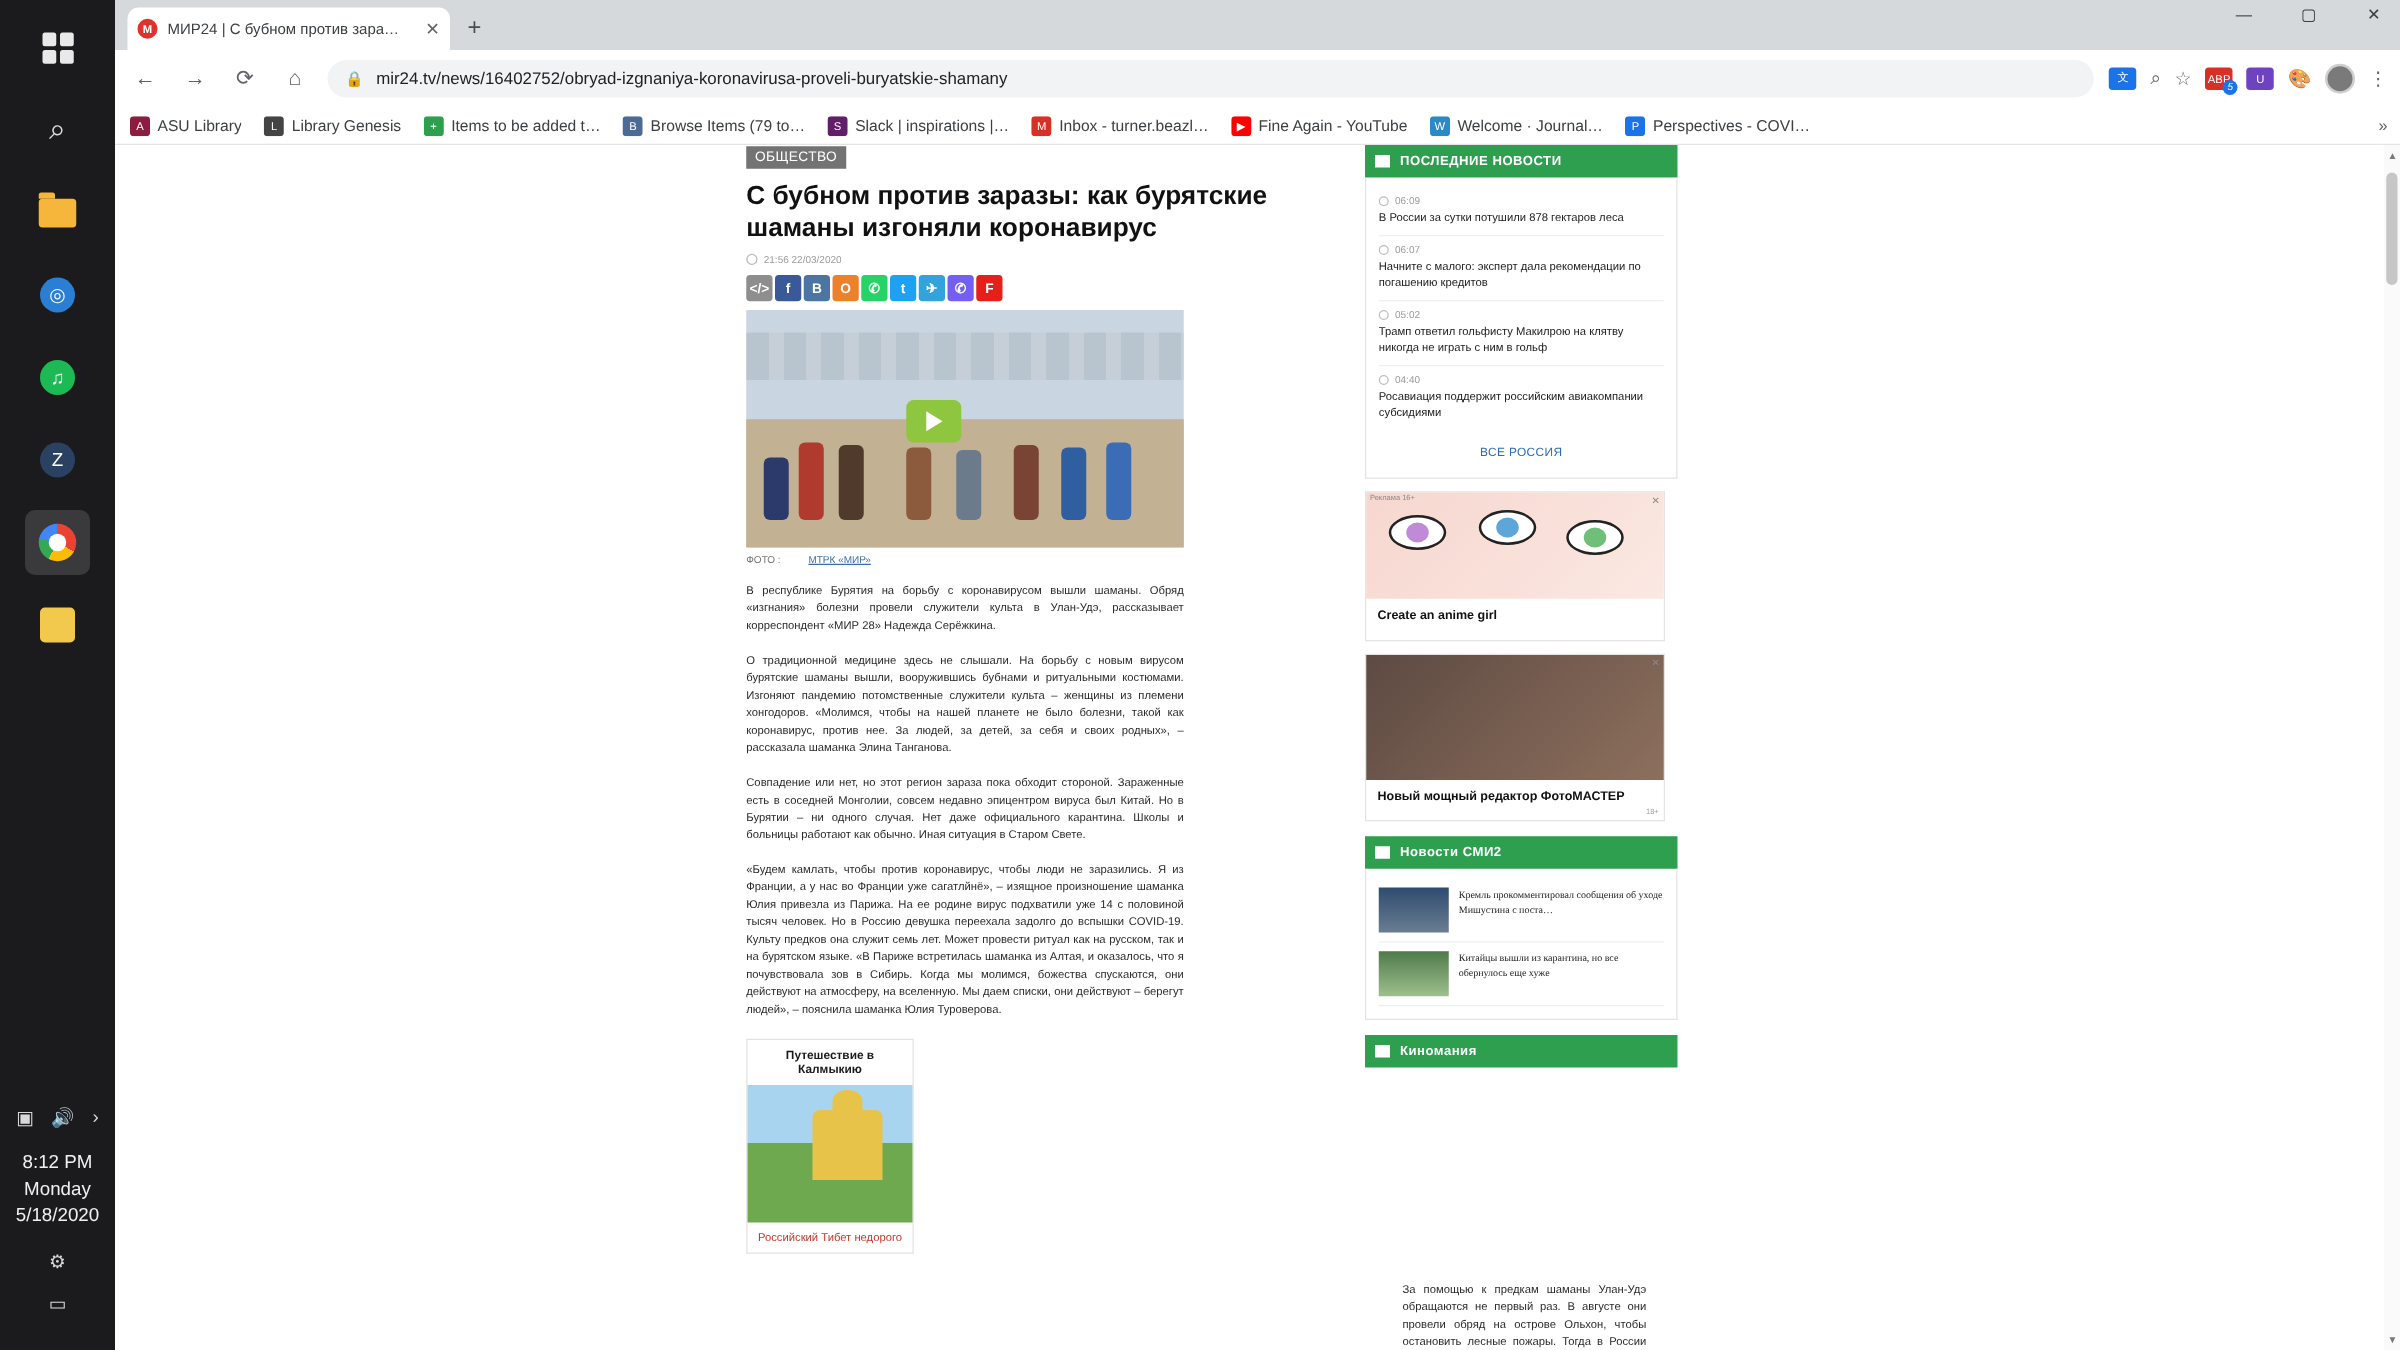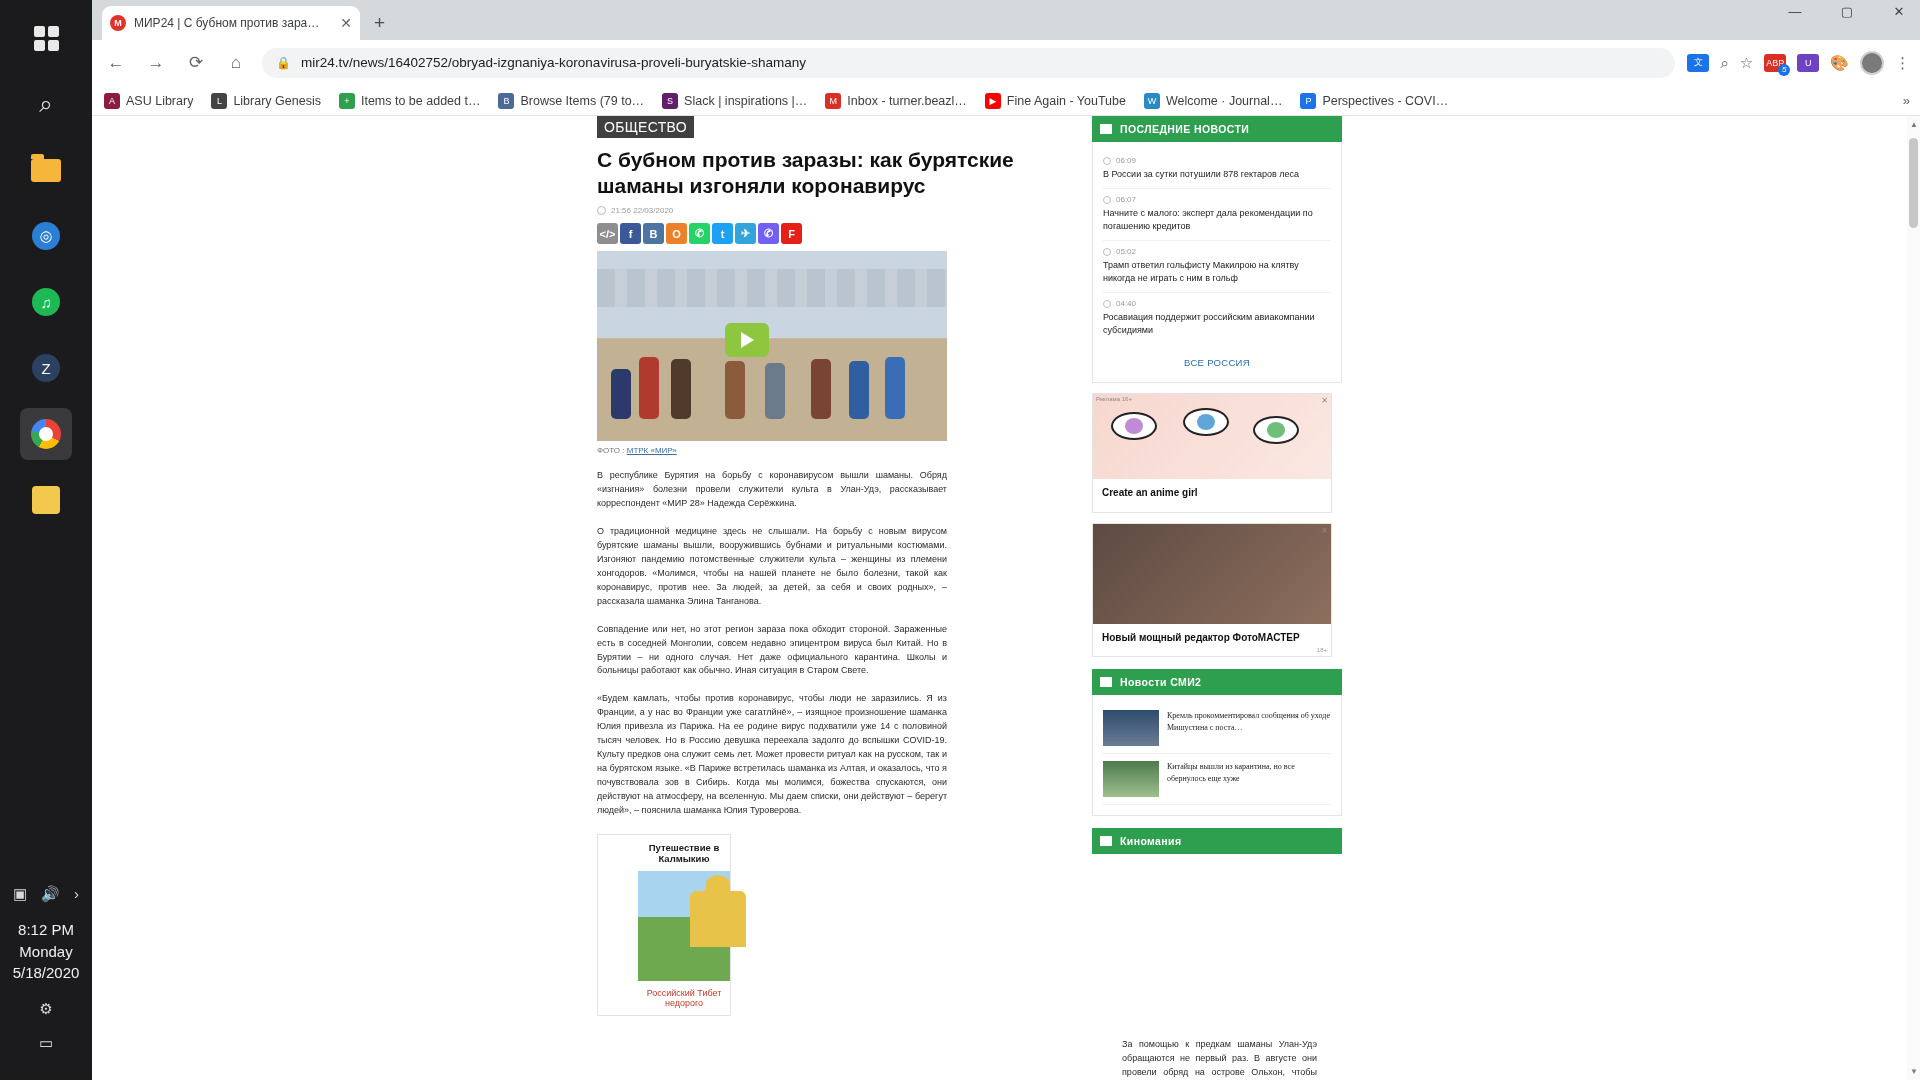--- a/index.html
+++ b/index.html
@@ -61,43 +61,43 @@
   .avatar { width:24px; height:24px; border-radius:50%; background:#7a7a7a; border:2px solid #cfcfcf;}
 
   #bookmarks { height:30px; background:#fff; display:flex; align-items:center; gap:18px; padding:0 12px; font-size:12.5px; color:#3c4043; border-bottom:1px solid #e3e4e6; position:relative;}
   .bm { display:flex; align-items:center; gap:6px; white-space:nowrap; max-width:175px; overflow:hidden; }
   .bm .ico { width:16px; height:16px; border-radius:3px; flex:0 0 auto; display:flex; align-items:center; justify-content:center; font-size:9px; color:#fff; }
   .bm-overflow { position:absolute; right:10px; color:#5f6368; font-size:13px; }
 
   
   #page { position:absolute; left:0; top:116px; width:1828px; height:964px; background:#fff; overflow:hidden; }
   #content { position:absolute; left:505px; top:0; width:720px; }
-  .tagline { background:#404040; color:#fff; font-size:14px; padding:3px 7px; display:inline-block; letter-spacing:.3px;}
+  .tagline { background:#737373; color:#fff; font-size:11px; padding:3px 7px; display:inline-block; letter-spacing:.3px;}
   h1#headline { font-size:21px; line-height:1.22; color:#111; font-weight:bold; margin:9px 0 8px 0; width:420px; }
   .meta { font-size:8px; color:#9b9b9b; display:flex; align-items:center; gap:5px; margin-bottom:8px;}
   .meta .clock-dot { width:9px; height:9px; border:1px solid #b9b9b9; border-radius:50%; }
   #share { display:flex; gap:2px; margin-bottom:7px; }
   .sh { width:21px; height:21px; border-radius:3px; display:flex; align-items:center; justify-content:center; color:#fff; font-size:11px; font-weight:bold; }
   .s-code{background:#8e8e8e;} .s-fb{background:#3b5998;} .s-vk{background:#4c75a3;} .s-ok{background:#ed812b;}
   .s-wa{background:#25d366;} .s-tw{background:#1da1f2;} .s-tg{background:#32a4db;} .s-vi{background:#7360f2;} .s-fl{background:#e52019;}
   #hero { width:350px; height:190px; position:relative; overflow:hidden; background:linear-gradient(#c9d6e2 0 46%, #c8b79a 46% 100%); }
   #hero .bldg { position:absolute; top:18px; left:0; width:350px; height:38px; background:repeating-linear-gradient(90deg,#b7c2cc 0 18px,#c5ced6 18px 30px); opacity:.9;}
   #hero .ground { position:absolute; bottom:0; left:0; width:350px; height:102px; background:#c3b193; }
   .fig { position:absolute; bottom:22px; width:20px; height:60px; border-radius:5px; }
   .fig.f1{left:14px;background:#2b3a6b;height:50px;} .fig.f2{left:42px;background:#b13a2e;height:62px;}
   .fig.f3{left:74px;background:#4f3a2c;height:60px;} .fig.f4{left:128px;background:#8c5a3c;height:58px;}
   .fig.f5{left:168px;background:#6b7b8c;height:56px;} .fig.f6{left:214px;background:#7a4434;height:60px;}
   .fig.f7{left:252px;background:#2f5fa0;height:58px;} .fig.f8{left:288px;background:#3a6db5;height:62px;}
   #play { position:absolute; left:128px; top:72px; width:44px; height:34px; background:#8ec63f; border-radius:6px; }
   #play:after { content:""; position:absolute; left:16px; top:9px; border-left:13px solid #fff; border-top:8px solid transparent; border-bottom:8px solid transparent; }
   .photo-credit { font-size:8px; color:#777; margin-top:5px; }
-  .photo-credit a { color:#3a6ea5; text-decoration:underline; }
+  .photo-credit a { color:#3a6ea5; text-decoration:underline;margin-left:20px; }
   .ru-badge { float:right; background:#2d8a3e; color:#fff; font-size:8px; padding:3px 9px; margin-top:2px;}
   .body-p { font-size:9px; line-height:1.55; color:#2b2b2b; margin-top:14px; width:350px; text-align:justify; clear:both;}
-  #inline-card { float:left; width:134px; margin:16px 10px 6px 0; border:1px solid #e2e2e2;padding-left:40px; }
+  #inline-card { float:left; width:134px; margin:16px 10px 6px 0; border:1px solid #e2e2e2; }
   #inline-card .ic-title { font-size:9.5px; font-weight:bold; text-align:center; padding:7px 4px; color:#1a1a1a;}
   #inline-card .ic-img { height:110px; background:linear-gradient(#a8d4f0 0 42%, #6ea84f 42% 100%); position:relative; }
   #inline-card .ic-img .temple { position:absolute; left:52px; top:20px; width:56px; height:56px; background:#e8c34a; border-radius:6px 6px 0 0;}
   #inline-card .ic-img .temple:before{content:"";position:absolute;left:16px;top:-16px;width:24px;height:18px;background:#e8c34a;border-radius:50% 50% 0 0;}
   #inline-card .ic-cap { font-size:9px; color:#c0392b; text-align:center; padding:7px 4px; }
   .body-p.wrapped { width:195px; float:right; margin-top:16px; }
 
   
   #rail { position:absolute; left:1000px; top:0; width:250px; }
   .rail-head { background:#2e9e4f; color:#fff; height:26px; display:flex; align-items:center; gap:8px; padding:0 8px; font-size:10.5px; font-weight:bold; letter-spacing:.4px;}

